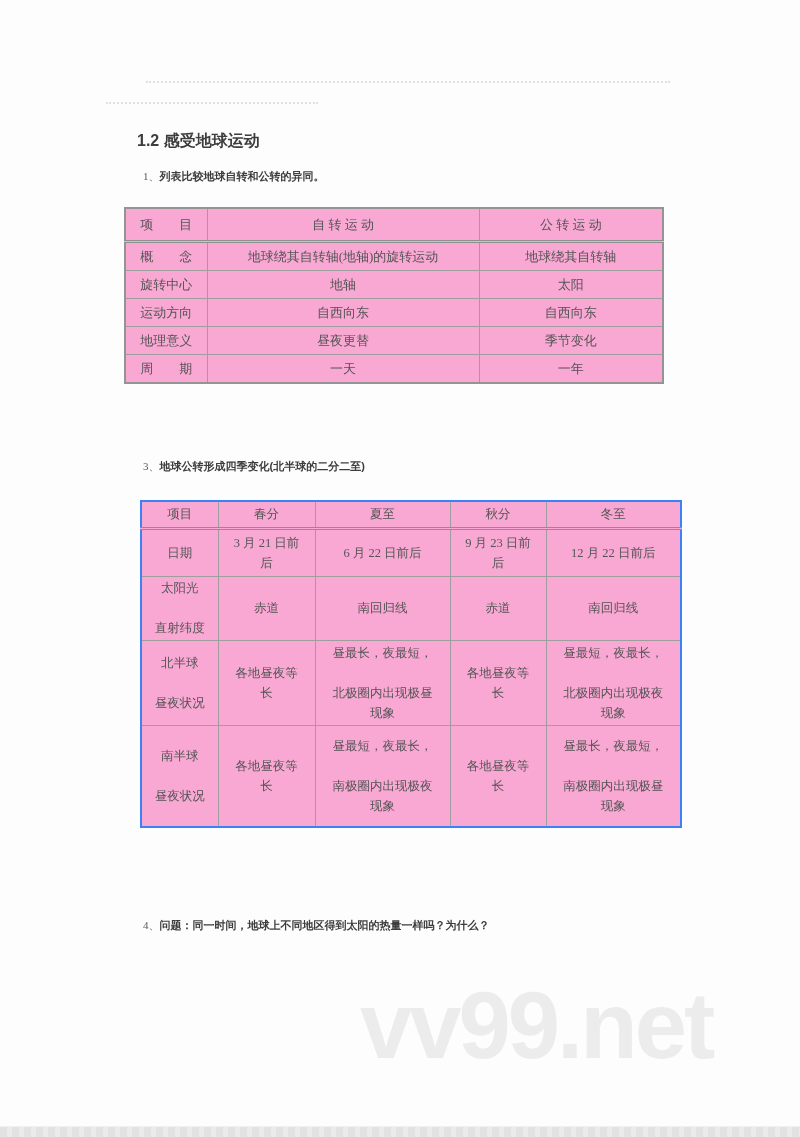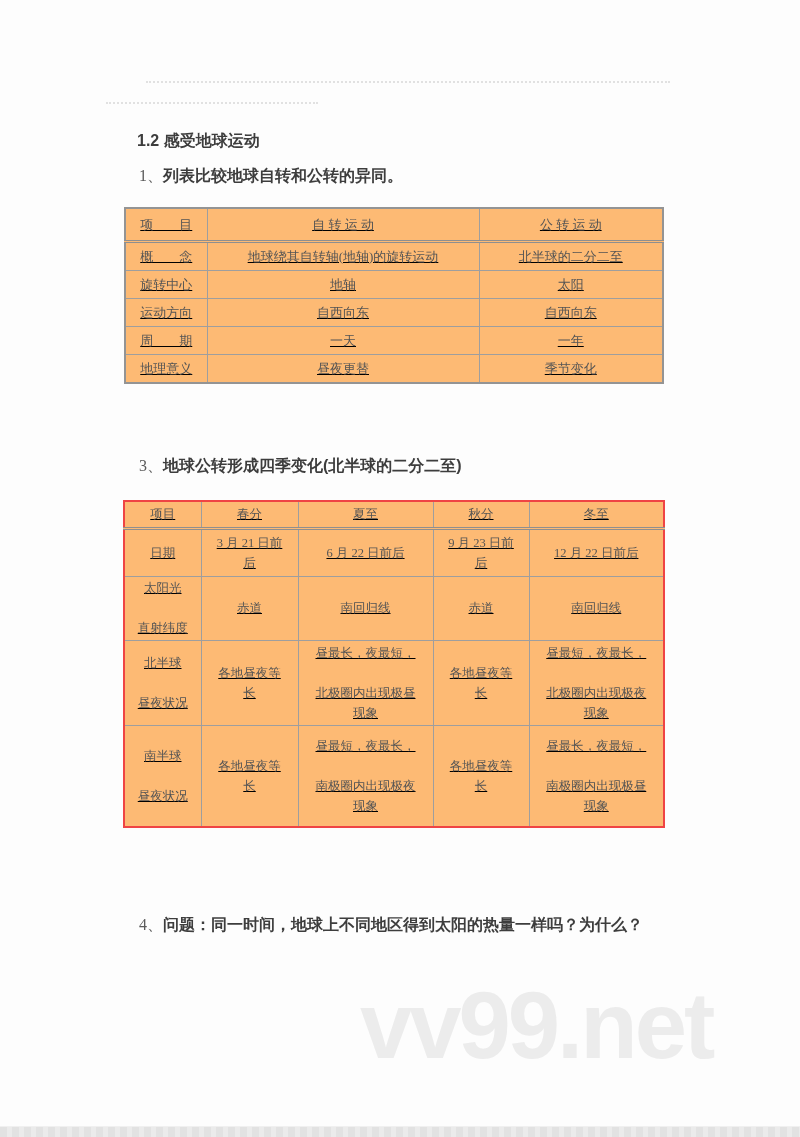--- a/index.html
+++ b/index.html
@@ -12,36 +12,36 @@
   .dotted{position:absolute;border-top:2px dotted #e1e1e1;height:0;}
   .dotted.l1{left:146px;top:81px;width:524px;}
   .dotted.l2{left:106px;top:102px;width:212px;}
 
   .heading{
     position:absolute;left:137px;
     font-family:"Liberation Sans","DejaVu Sans",sans-serif;
     font-weight:bold;color:#3d3d3d;font-size:16px;white-space:nowrap;
   }
   .para{
-    position:absolute;left:107px;width:582px;margin:0;
-    font-size:16px;line-height:26px;color:#474747;text-indent:2em;
+    position:absolute;left:121px;width:582px;margin:0;
+    font-size:11px;line-height:26px;color:#474747;text-indent:2em;
   }
   .para .num{font-family:"Liberation Serif","DejaVu Serif",serif;font-weight:normal;color:#5a5a5a;}
   .para b{font-family:"Liberation Sans","DejaVu Sans",sans-serif;color:#3d3d3d;}
 
-  table{border-collapse:collapse;table-layout:fixed;position:absolute;background:#fdba74;text-decoration:underline;}
+  table{border-collapse:collapse;table-layout:fixed;position:absolute;background:#f9a8d4;}
   td{
     border:1px solid #9e9e9e;text-align:center;vertical-align:middle;
     color:#545454;padding:1px 3px;overflow:hidden;
   }
   .t1{left:124px;top:207px;width:538px;font-size:13px;}
   .t1 td{height:25px;}
   .t1 thead td{height:29px;border-bottom:3px double #8f8f8f;}
   .t1{border:2px solid #949494;}
-  .t2{left:123px;top:500px;width:540px;font-size:12.5px;border:2px solid #ef4444;}
+  .t2{left:140px;top:500px;width:540px;font-size:12.5px;border:2px solid #3b82f6;}
   .t2 thead td{border-bottom:3px double #8f8f8f;}
   .ml{white-space:pre-line;line-height:20px;}
 
   .watermark{
     position:absolute;left:360px;top:972px;
     font-family:"Liberation Sans","DejaVu Sans",sans-serif;
     font-weight:bold;font-size:94px;letter-spacing:-3px;color:#ececec;
     user-select:none;white-space:nowrap;
   }
   .page-bottom-strip{
@@ -72,41 +72,41 @@
       <tr>
         <td>项　　目</td>
         <td>自 转 运 动</td>
         <td>公 转 运 动</td>
       </tr>
     </thead>
     <tbody>
       <tr>
         <td>概　　念</td>
         <td>地球绕其自转轴(地轴)的旋转运动</td>
-        <td>北半球的二分二至</td>
+        <td>地球绕其自转轴</td>
       </tr>
       <tr>
         <td>旋转中心</td>
         <td>地轴</td>
         <td>太阳</td>
       </tr>
       <tr>
         <td>运动方向</td>
         <td>自西向东</td>
         <td>自西向东</td>
       </tr>
       <tr>
+        <td>地理意义</td>
+        <td>昼夜更替</td>
+        <td>季节变化</td>
+      </tr>
+      <tr>
         <td>周　　期</td>
         <td>一天</td>
         <td>一年</td>
-      </tr>
-      <tr>
-        <td>地理意义</td>
-        <td>昼夜更替</td>
-        <td>季节变化</td>
       </tr>
     </tbody>
   </table>
 
 
   <p class="para" style="top:453px;"><span class="num">3、</span><b>地球公转形成四季变化(北半球的二分二至)</b></p>
 
   <table class="t2">
     <colgroup>
       <col style="width:77px">

